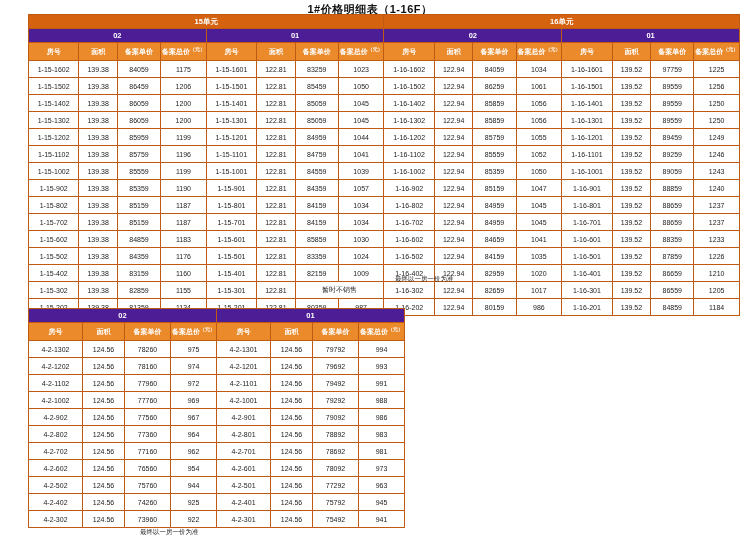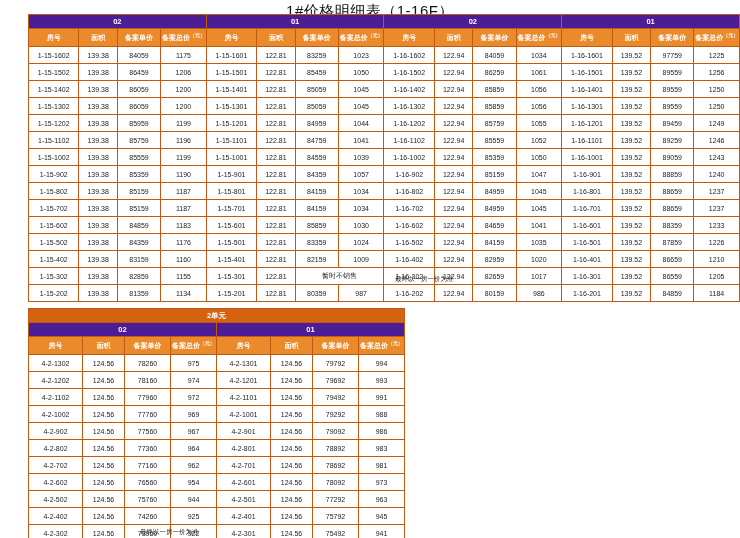--- a/index.html
+++ b/index.html
@@ -7,22 +7,22 @@
     width:740px;height:538px;
     background:#ffffff;
     font-family:"Liberation Sans","DejaVu Sans",sans-serif;
     color:#111;
     overflow:hidden;
   }
   .sheet{position:relative;width:740px;height:538px;}
 
   .title{
     text-align:center;
-    font-size:15px;
-    font-weight:normal;
+    font-size:11px;
+    font-weight:bold;
     letter-spacing:0.5px;
   }
   #title1{position:absolute;left:230px;top:2px;width:280px;}
   #title2{position:absolute;left:110px;top:296px;width:280px;}
 
   table{
     border-collapse:collapse;
     table-layout:fixed;
   }
   td,th{
@@ -92,20 +92,24 @@
       <col style="width:54px">
         <col style="width:42px">
         <col style="width:46px">
         <col style="width:46px">
       <col style="width:54px">
         <col style="width:42px">
         <col style="width:46px">
         <col style="width:46px">
     </colgroup>
     <thead>
+      <tr>
+        <td class="hdr-unit" colspan="8">15单元</td>
+        <td class="hdr-unit" colspan="8">16单元</td>
+      </tr>
       <tr>
         <td class="hdr-sub" colspan="4">02</td>
         <td class="hdr-sub" colspan="4">01</td>
         <td class="hdr-sub" colspan="4">02</td>
         <td class="hdr-sub" colspan="4">01</td>
       </tr>
       <tr>
         <td class="hdr-col">房号</td>
         <td class="hdr-col">面积</td>
         <td class="hdr-col">备案单价</td>
@@ -406,23 +410,20 @@
         <col style="width:42px">
         <col style="width:46px">
         <col style="width:46px">
       <col style="width:54px">
         <col style="width:42px">
         <col style="width:46px">
         <col style="width:46px">
     </colgroup>
     <thead>
       <tr>
-        <td class="hdr-unit" colspan="8">2单元</td>
-      </tr>
-      <tr>
         <td class="hdr-sub" colspan="4">02</td>
         <td class="hdr-sub" colspan="4">01</td>
       </tr>
       <tr>
         <td class="hdr-col">房号</td>
         <td class="hdr-col">面积</td>
         <td class="hdr-col">备案单价</td>
         <td class="hdr-col"><span>备案总价</span><span class="sup">（元）</span></td>
         <td class="hdr-col">房号</td>
         <td class="hdr-col">面积</td>

